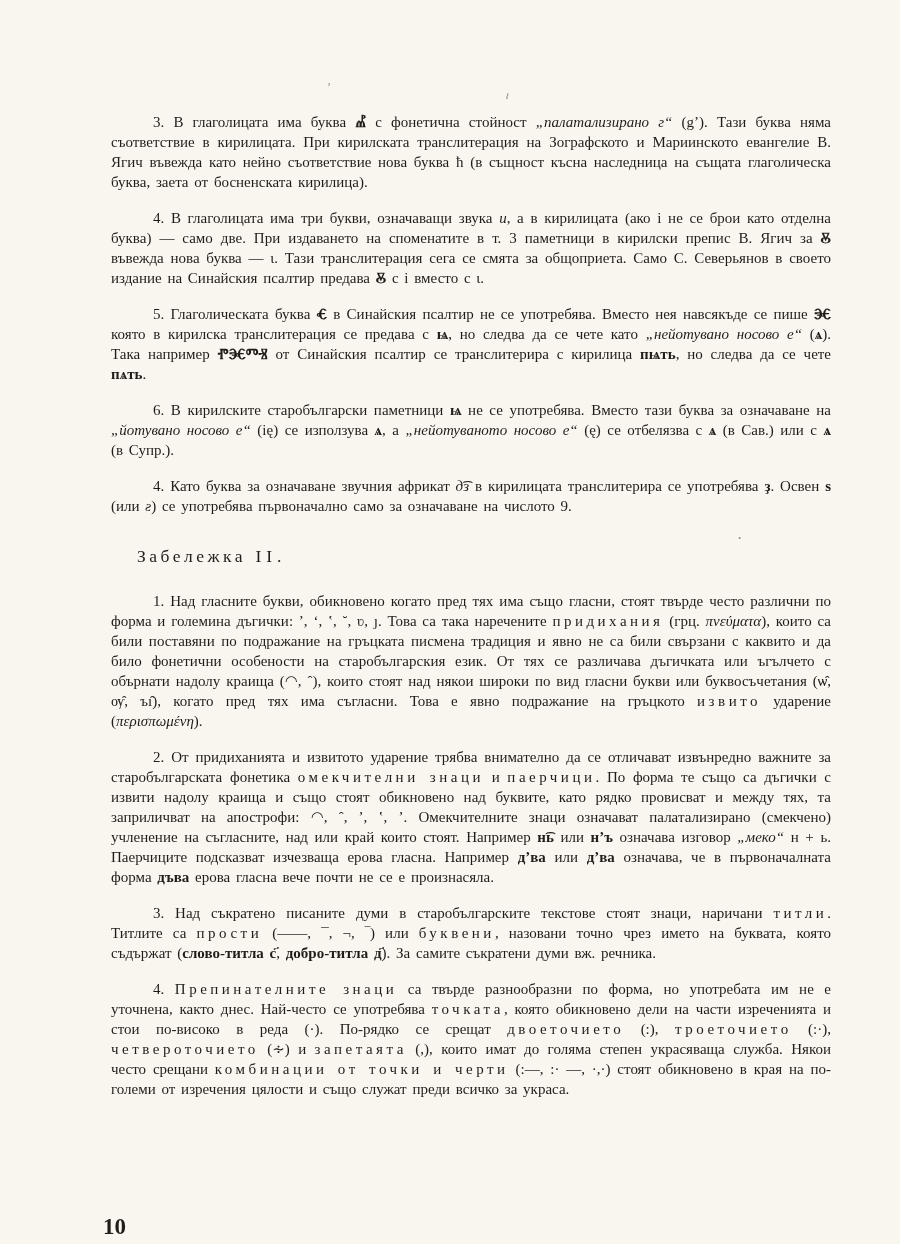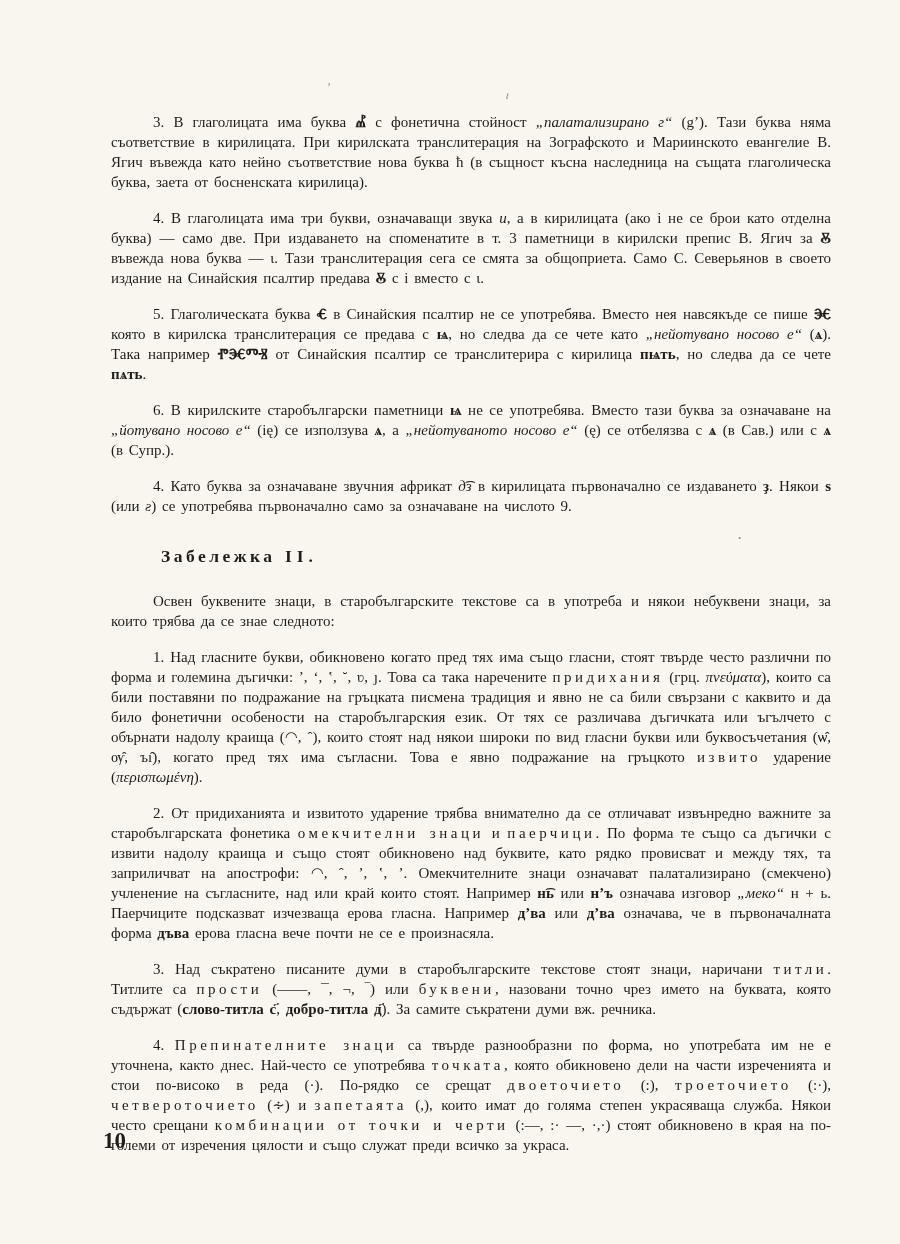--- a/index.html
+++ b/index.html
@@ -17,52 +17,51 @@
   }
   .para{
     margin:16px;
     text-indent:42px;
     text-align:justify;
     font-size:15px;
     line-height:20px;
     word-spacing:2px;
   }
   .heading{
-    margin:30px 0 24px 66px;
+    margin:30px 0 24px 42px;
     font-size:17.5px;
-    font-weight:bold;
+    font-weight:normal;
     letter-spacing:5px;
   }
   .sp{letter-spacing:3.5px;}
   .it{font-style:italic;}
   .ocs{font-weight:bold;}
   .glag{font-family:"DejaVu Sans","DejaVu Serif",sans-serif;font-weight:bold;}
   .pagenum{
-    position:absolute;left:103px;top:1128px;
+    position:absolute;left:103px;top:1214px;
     font-size:23px;font-weight:bold;
     font-family:"Liberation Serif","DejaVu Serif",serif;
   }
   
   .speck{position:absolute;color:#3a372f;opacity:.55;font-size:12px;}
   .s1{left:327px;top:80px;}
   .s2{left:506px;top:88px;transform:rotate(18deg);}
   .s3{left:737px;top:530px;font-size:16px;}
 </style>
 </head>
 <body>
 
 <div class="page">
   <div class="content" id="content">
       <p class="para"><span>3. В глаголицата има буква </span><span class="glag">Ⰼ</span><span> с фонетична стойност </span><span class="it">„палатализирано г“</span><span> (g’). Тази буква няма съответствие в кирилицата. При кирилската транслитерация на Зографското и Мариинското евангелие В. Ягич въвежда като нейно съответствие нова буква ћ (в същност късна наследница на същата глаголическа буква, заета от босненската кирилица).</span></p>
       <p class="para"><span>4. В глаголицата има три букви, означаващи звука </span><span class="it">и</span><span>, а в кирилицата (ако і не се брои като отделна буква) — само две. При издаването на споменатите в т. 3 паметници в кирилски препис В. Ягич за </span><span class="glag">Ⰻ</span><span> въвежда нова буква — ι. Тази транслитерация сега се смята за общоприета. Само С. Северьянов в своето издание на Синайския псалтир предава </span><span class="glag">Ⰻ</span><span> с і вместо с ι.</span></p>
       <p class="para"><span>5. Глаголическата буква </span><span class="glag">Ⱔ</span><span> в Синайския псалтир не се употребява. Вместо нея навсякъде се пише </span><span class="glag">Ⱗ</span><span> която в кирилска транслитерация се предава с </span><span class="ocs">ѩ</span><span>, но следва да се чете като </span><span class="it">„нейотувано носово е“</span><span> (</span><span class="ocs">ѧ</span><span>). Така например </span><span class="glag">ⰒⰧⰕⰠ</span><span> от Синайския псалтир се транслитерира с кирилица </span><span class="ocs">пѩть</span><span>, но следва да се чете </span><span class="ocs">пѧть</span><span>.</span></p>
       <p class="para"><span>6. В кирилските старобългарски паметници </span><span class="ocs">ѩ</span><span> не се употребява. Вместо тази буква за означаване на </span><span class="it">„йотувано носово е“</span><span> (ię) се използува </span><span class="ocs">ѧ</span><span>, а </span><span class="it">„нейотуваното носово е“</span><span> (ę) се отбелязва с </span><span class="ocs">ѧ</span><span> (в Сав.) или с </span><span class="ocs">ѧ</span><span> (в Супр.).</span></p>
-      <p class="para"><span>4. Като буква за означаване звучния африкат </span><span class="it">д͡з</span><span> в кирилицата първоначално се издаването </span><span class="ocs">ҙ</span><span>. Някои </span><span class="ocs">ѕ</span><span> (или </span><span class="it">ƨ</span><span>) се употребява първоначално само за означаване на числото 9.</span></p>
+      <p class="para"><span>4. Като буква за означаване звучния африкат </span><span class="it">д͡з</span><span> в кирилицата транслитерира се употребява </span><span class="ocs">ҙ</span><span>. Освен </span><span class="ocs">ѕ</span><span> (или </span><span class="it">ƨ</span><span>) се употребява първоначално само за означаване на числото 9.</span></p>
       <h2 class="heading"><span class="sp">Забележка</span><span> II.</span></h2>
-      <p class="para"><span>Освен буквените знаци, в старобългарските текстове са в употреба и някои небуквени знаци, за които трябва да се знае следното:</span></p>
       <p class="para"><span>1. Над гласните букви, обикновено когато пред тях има също гласни, стоят твърде често различни по форма и големина дъгички: ʼ, ʻ, ʽ, ˘, ʋ, ȷ. Това са така наречените </span><span class="sp">придихания</span><span> (грц. </span><span class="it">πνεύματα</span><span>), които са били поставяни по подражание на гръцката писмена традиция и явно не са били свързани с каквито и да било фонетични особености на старобългарския език. От тях се различава дъгичката или ъгълчето с обърнати надолу краища (◠, ˆ), които стоят над някои широки по вид гласни букви или буквосъчетания (ѡ̑, ѹ̑, ъı̑), когато пред тях има съгласни. Това е явно подражание на гръцкото </span><span class="sp">извито</span><span> ударение (</span><span class="it">περισπωμένη</span><span>).</span></p>
       <p class="para"><span>2. От придиханията и извитото ударение трябва внимателно да се отличават извънредно важните за старобългарската фонетика </span><span class="sp">омекчителни знаци</span><span> и </span><span class="sp">паерчици</span><span>. По форма те също са дъгички с извити надолу краища и също стоят обикновено над буквите, като рядко провисват и между тях, та заприличват на апострофи: ◠, ˆ, ʼ, ʽ, ’. Омекчителните знаци означават палатализирано (смекчено) учленение на съгласните, над или край които стоят. Например </span><span class="ocs">н͡ь</span><span> или </span><span class="ocs">н’ъ</span><span> означава изговор </span><span class="it">„меко“</span><span> н + ь. Паерчиците подсказват изчезваща ерова гласна. Например </span><span class="ocs">дʼва</span><span> или </span><span class="ocs">д’ва</span><span> означава, че в първоначалната форма </span><span class="ocs">дъва</span><span> ерова гласна вече почти не се е произнасяла.</span></p>
       <p class="para"><span>3. Над съкратено писаните думи в старобългарските текстове стоят знаци, наричани </span><span class="sp">титли</span><span>. Титлите са </span><span class="sp">прости</span><span> (——, ¯, ¬, ‾) или </span><span class="sp">буквени</span><span>, назовани точно чрез името на буквата, която съдържат (</span><span class="ocs">слово-титла с҃</span><span>, </span><span class="ocs">добро-титла д҃</span><span>). За самите съкратени думи вж. речника.</span></p>
       <p class="para"><span>4. </span><span class="sp">Препинателните знаци</span><span> са твърде разнообразни по форма, но употребата им не е уточнена, както днес. Най-често се употребява </span><span class="sp">точката</span><span>, която обикновено дели на части изреченията и стои по-високо в реда (·). По-рядко се срещат </span><span class="sp">двоеточието</span><span> (:), </span><span class="sp">троеточието</span><span> (:·), </span><span class="sp">четвероточието</span><span> (∻) и </span><span class="sp">запетаята</span><span> (,), които имат до голяма степен украсяваща служба. Някои често срещани </span><span class="sp">комбинации от точки и черти</span><span> (:—, :· —, ·,·) стоят обикновено в края на по-големи от изречения цялости и също служат преди всичко за украса.</span></p>
     </div>
   <div class="pagenum">10</div>
   <div class="speck s1">ʼ</div>
   <div class="speck s2">ι</div>
   <div class="speck s3">·</div>
 </div>

